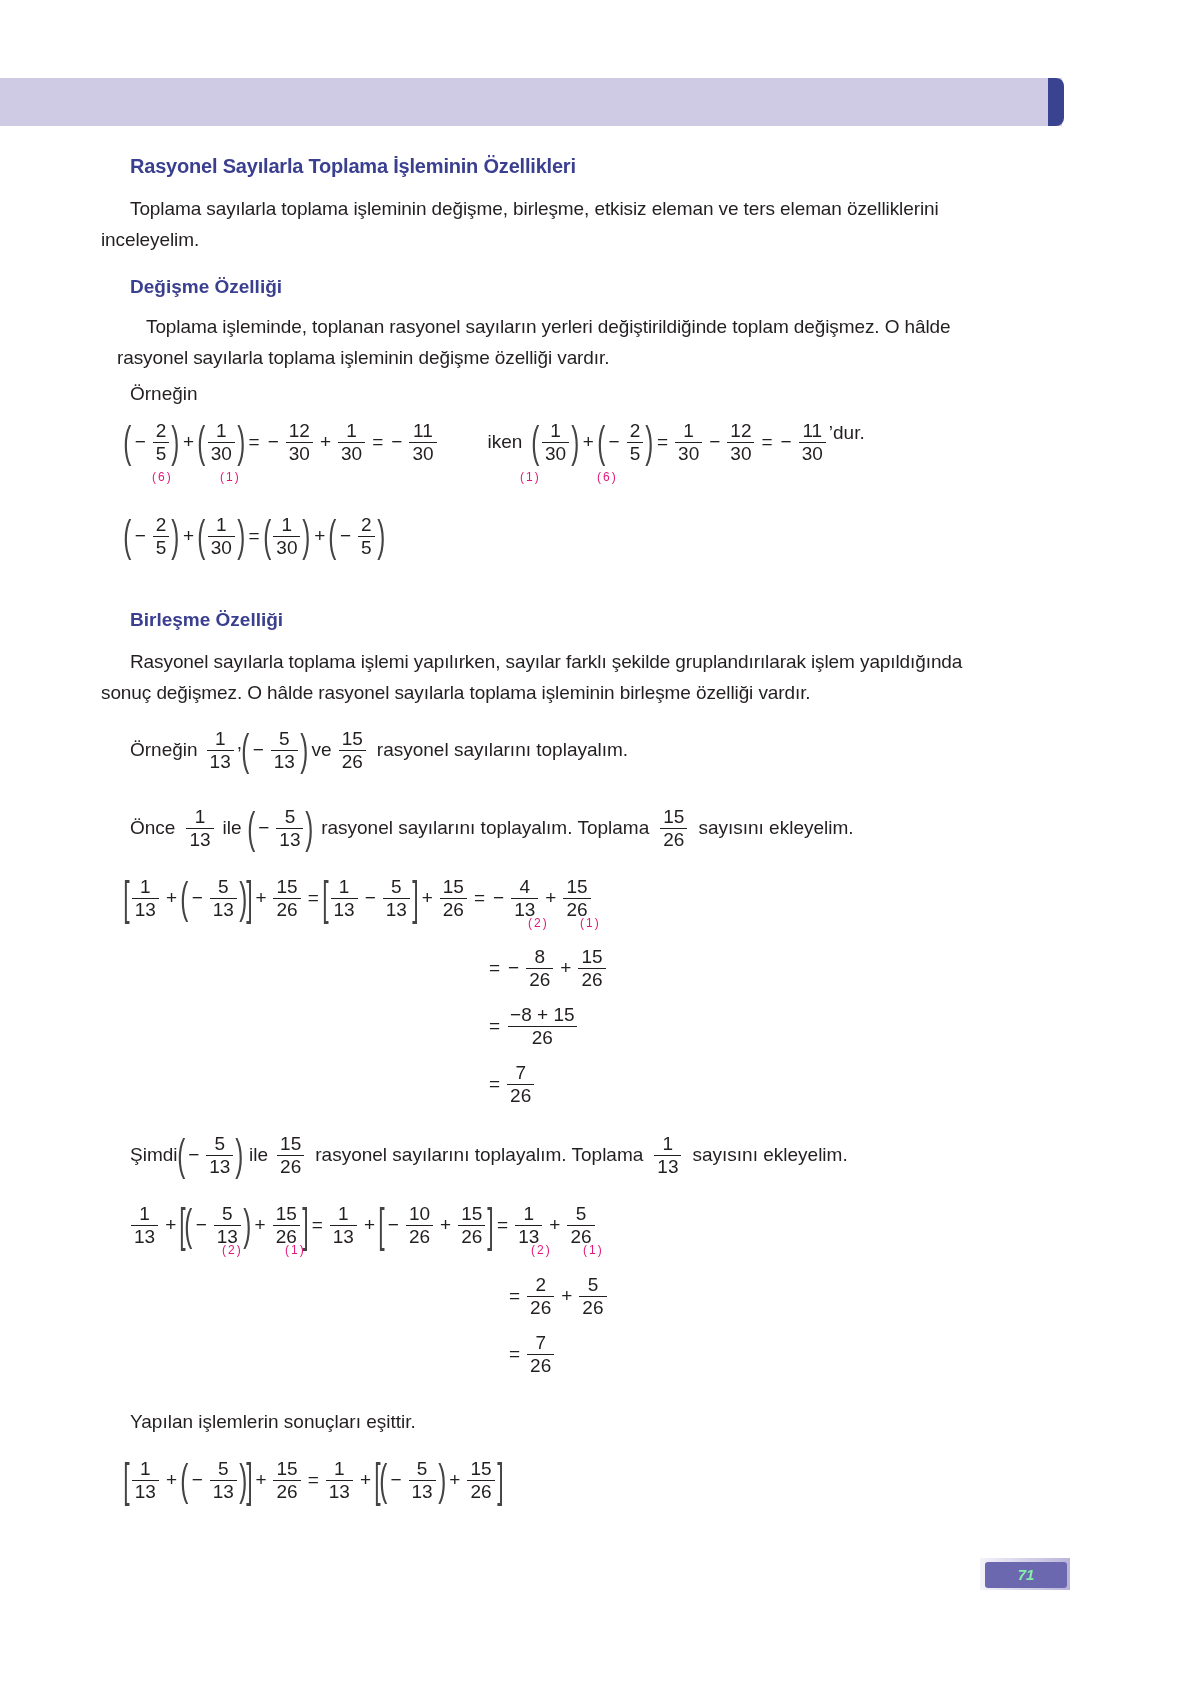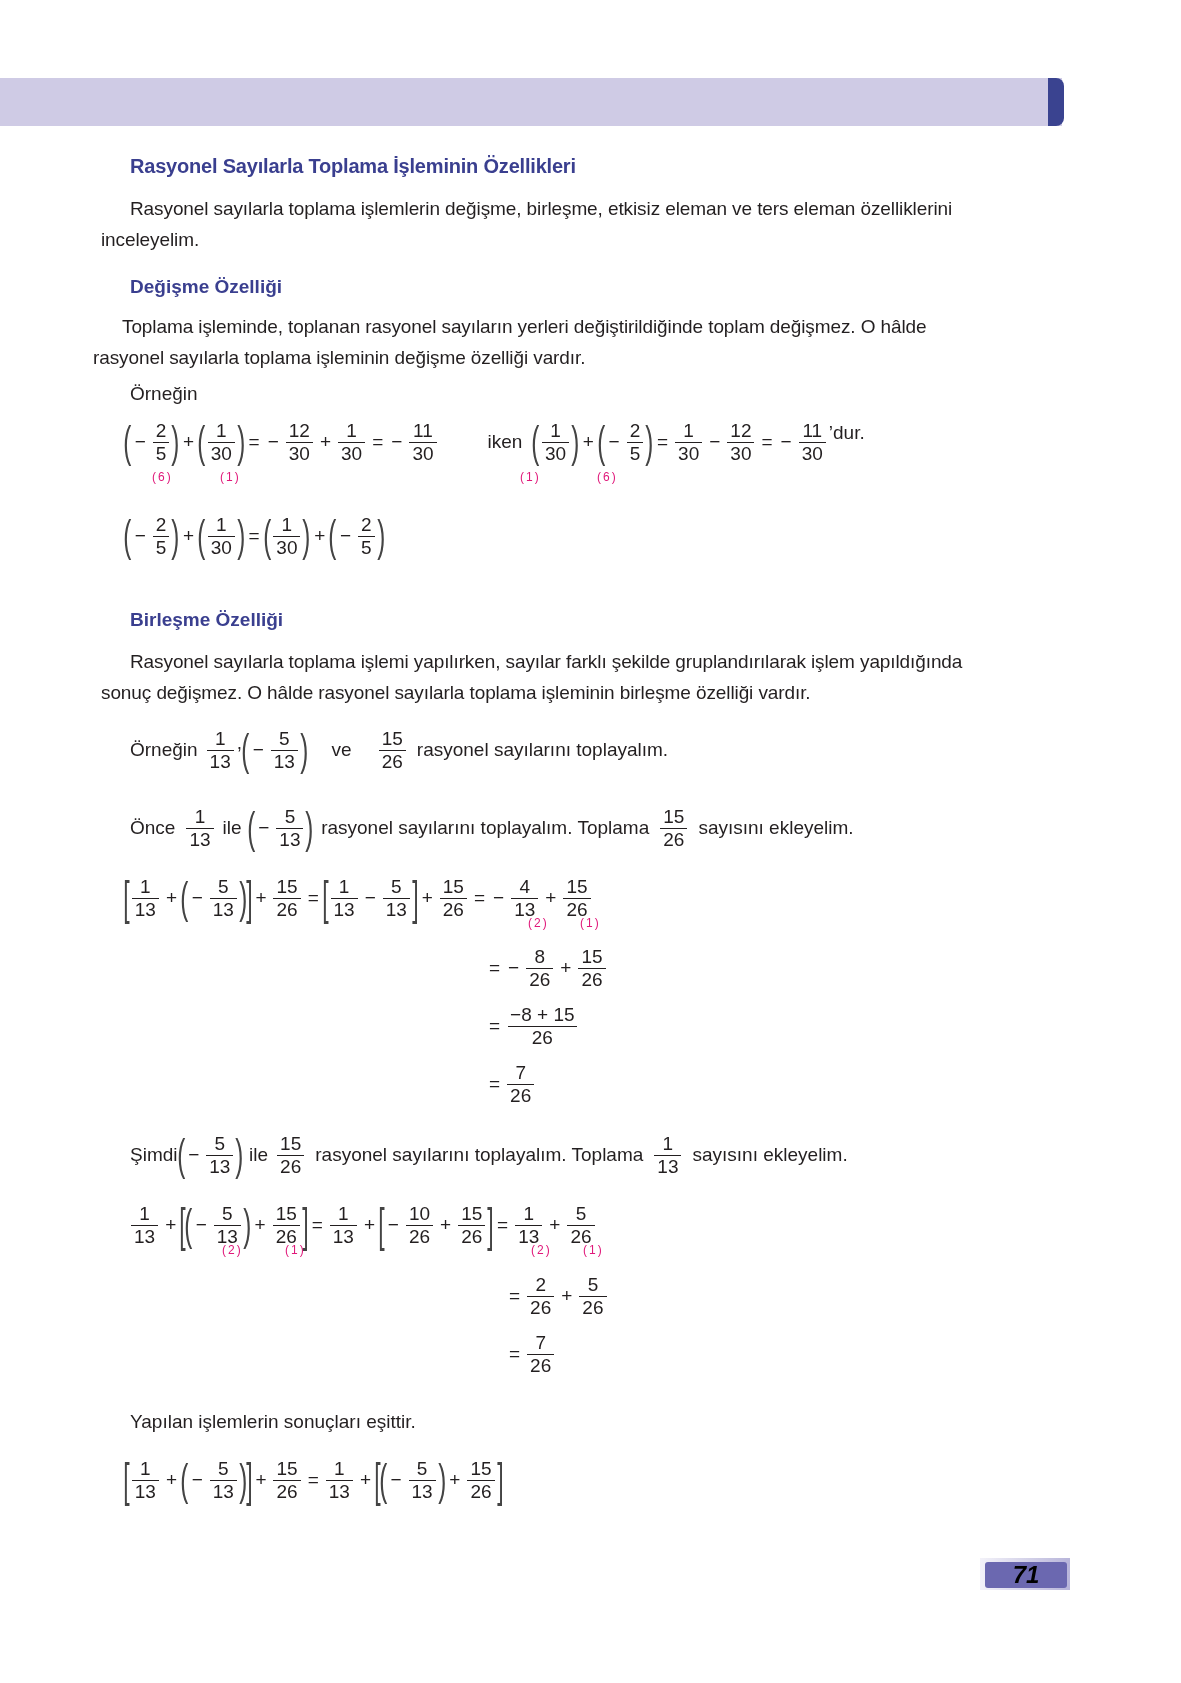--- a/index.html
+++ b/index.html
@@ -18,38 +18,38 @@
   .frac { display:inline-flex; flex-direction:column; align-items:center; margin:0 3px; position:relative; }
   .frac .n { padding:0 3px; line-height:22px; }
   .frac .d { padding:0 3px; line-height:22px; border-top:1.3px solid #231f20; }
   .op { margin:0 4px; }
   .paren { font-size:44px; font-weight:100; line-height:44px; color:#444; transform:scaleX(0.55); display:inline-block; margin:0 -4px; }
   .brack { font-size:46px; font-weight:100; line-height:46px; color:#444; transform:scaleX(0.5); display:inline-block; margin:0 -4px; }
   .note { position:absolute; font-size:12px; color:#e0187a; letter-spacing:2px; }
   .pagebox { position:absolute; left:980px; top:1558px; width:90px; height:32px;
              background:linear-gradient(90deg,#f3f2f9 0%, #b8b5da 100%); }
   .pagenum { position:absolute; left:985px; top:1562px; width:82px; height:26px; background:#6b68b0; border-radius:3px;
-             color:#000000; font-weight:bold; font-size:24px; text-align:center; line-height:26px; font-style:italic; }
+             color:#86efac; font-weight:bold; font-size:15px; text-align:center; line-height:26px; font-style:italic; }
 </style>
 </head>
 <body>
 
 <div class="banner"></div>
 <div class="banner-tab"></div>
 
 <div class="abs title" style="left:130px;top:155px;">Rasyonel Sayılarla Toplama İşleminin Özellikleri</div>
 
 <div class="abs para" style="left:101px;top:193px;">
-  <span class="indent"></span><span>Rasyonel sayılarla toplama işlemlerin değişme, birleşme, etkisiz eleman ve ters eleman özelliklerini</span><br>
+  <span class="indent"></span><span>Toplama sayılarla toplama işleminin değişme, birleşme, etkisiz eleman ve ters eleman özelliklerini</span><br>
   <span>inceleyelim.</span>
 </div>
 
 <div class="abs subhead" style="left:130px;top:276px;">Değişme Özelliği</div>
 
-<div class="abs para" style="left:93px;top:311px;">
+<div class="abs para" style="left:117px;top:311px;">
   <span class="indent"></span><span>Toplama işleminde, toplanan rasyonel sayıların yerleri değiştirildiğinde toplam değişmez. O hâlde</span><br>
   <span>rasyonel sayılarla toplama işleminin değişme özelliği vardır.</span>
 </div>
 
 <div class="abs line" style="left:130px;top:383px;">Örneğin</div>
 
 <div class="math" style="left:124px;top:414px;height:56px;">
   <span class="paren">(</span>
     <span class="op">−</span>
   <span class="frac">
@@ -165,21 +165,21 @@
       <span class="d">13</span>
     </span>
     <span style="margin-top:-14px;">,</span>
   <span class="paren">(</span>
     <span class="op">−</span>
     <span class="frac">
       <span class="n">5</span>
       <span class="d">13</span>
     </span>
     <span class="paren">)</span>
-  <span style="margin:0 24px;">ve</span>
+  <span style="margin:0 4px;">ve</span>
   <span class="frac">
       <span class="n">15</span>
       <span class="d">26</span>
     </span>
   <span style="margin-left:8px;">rasyonel sayılarını toplayalım.</span>
 </div>
 
 <div class="math" style="left:130px;top:800px;height:56px;">
   <span style="margin-right:8px;">Önce</span>
   <span class="frac">

